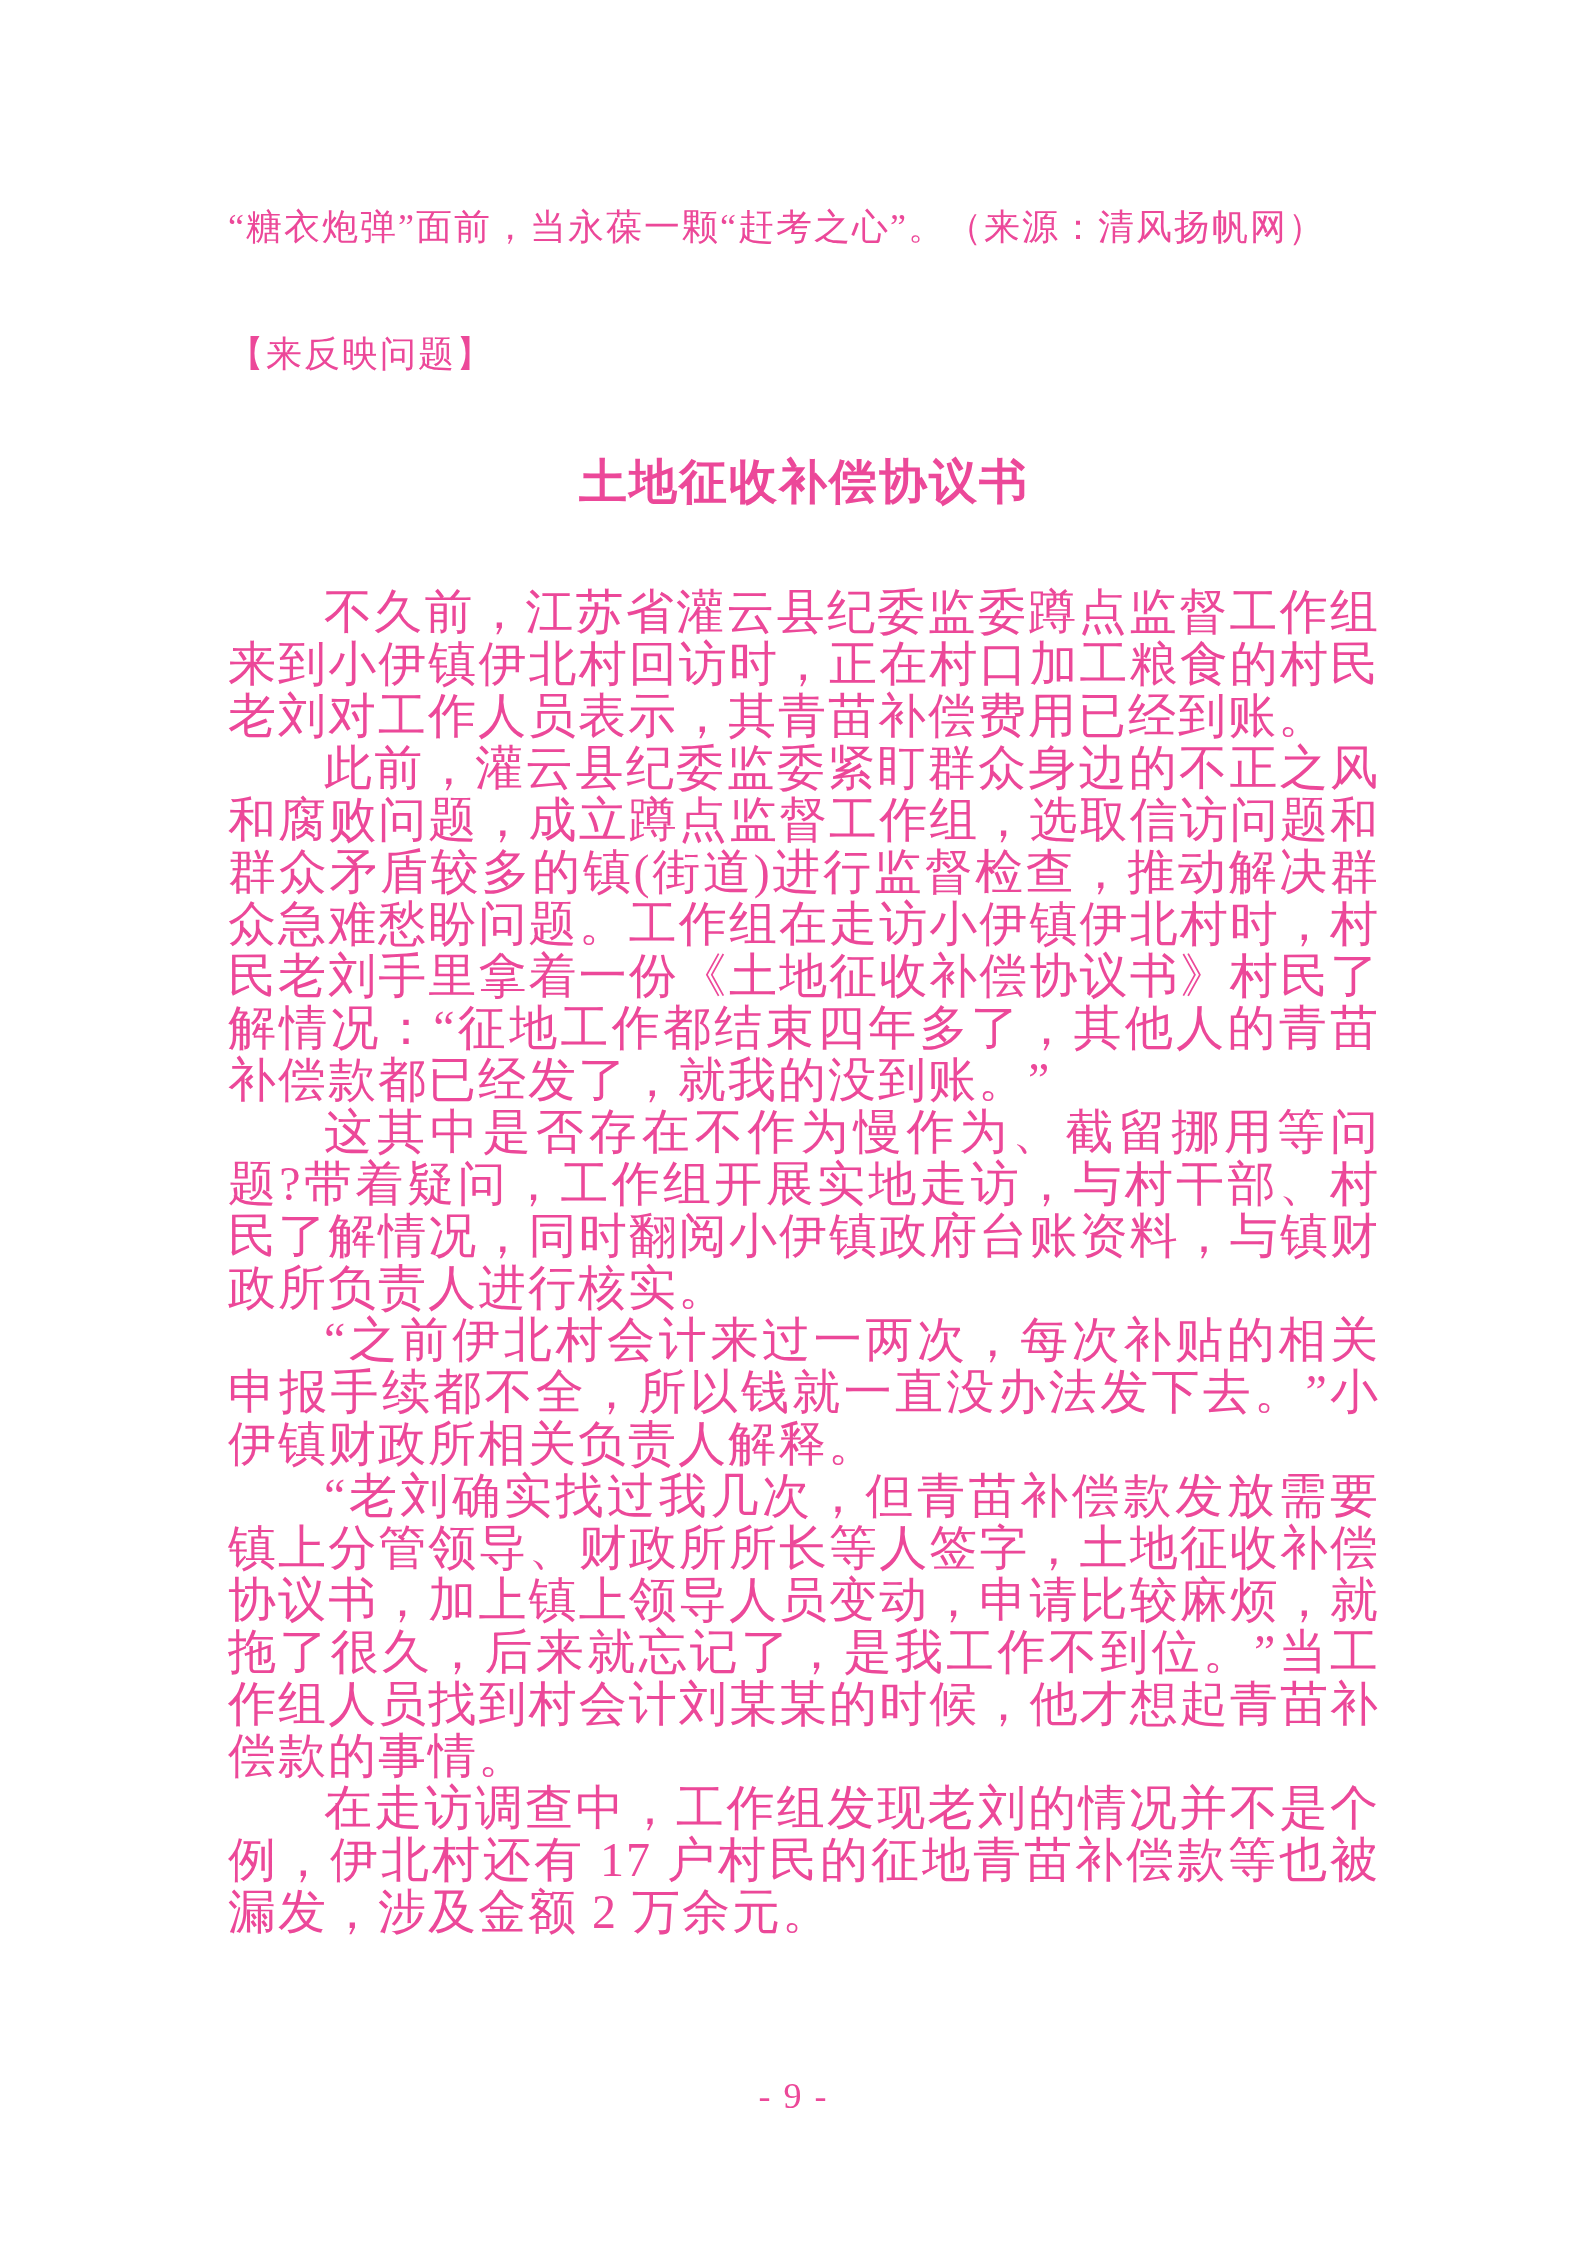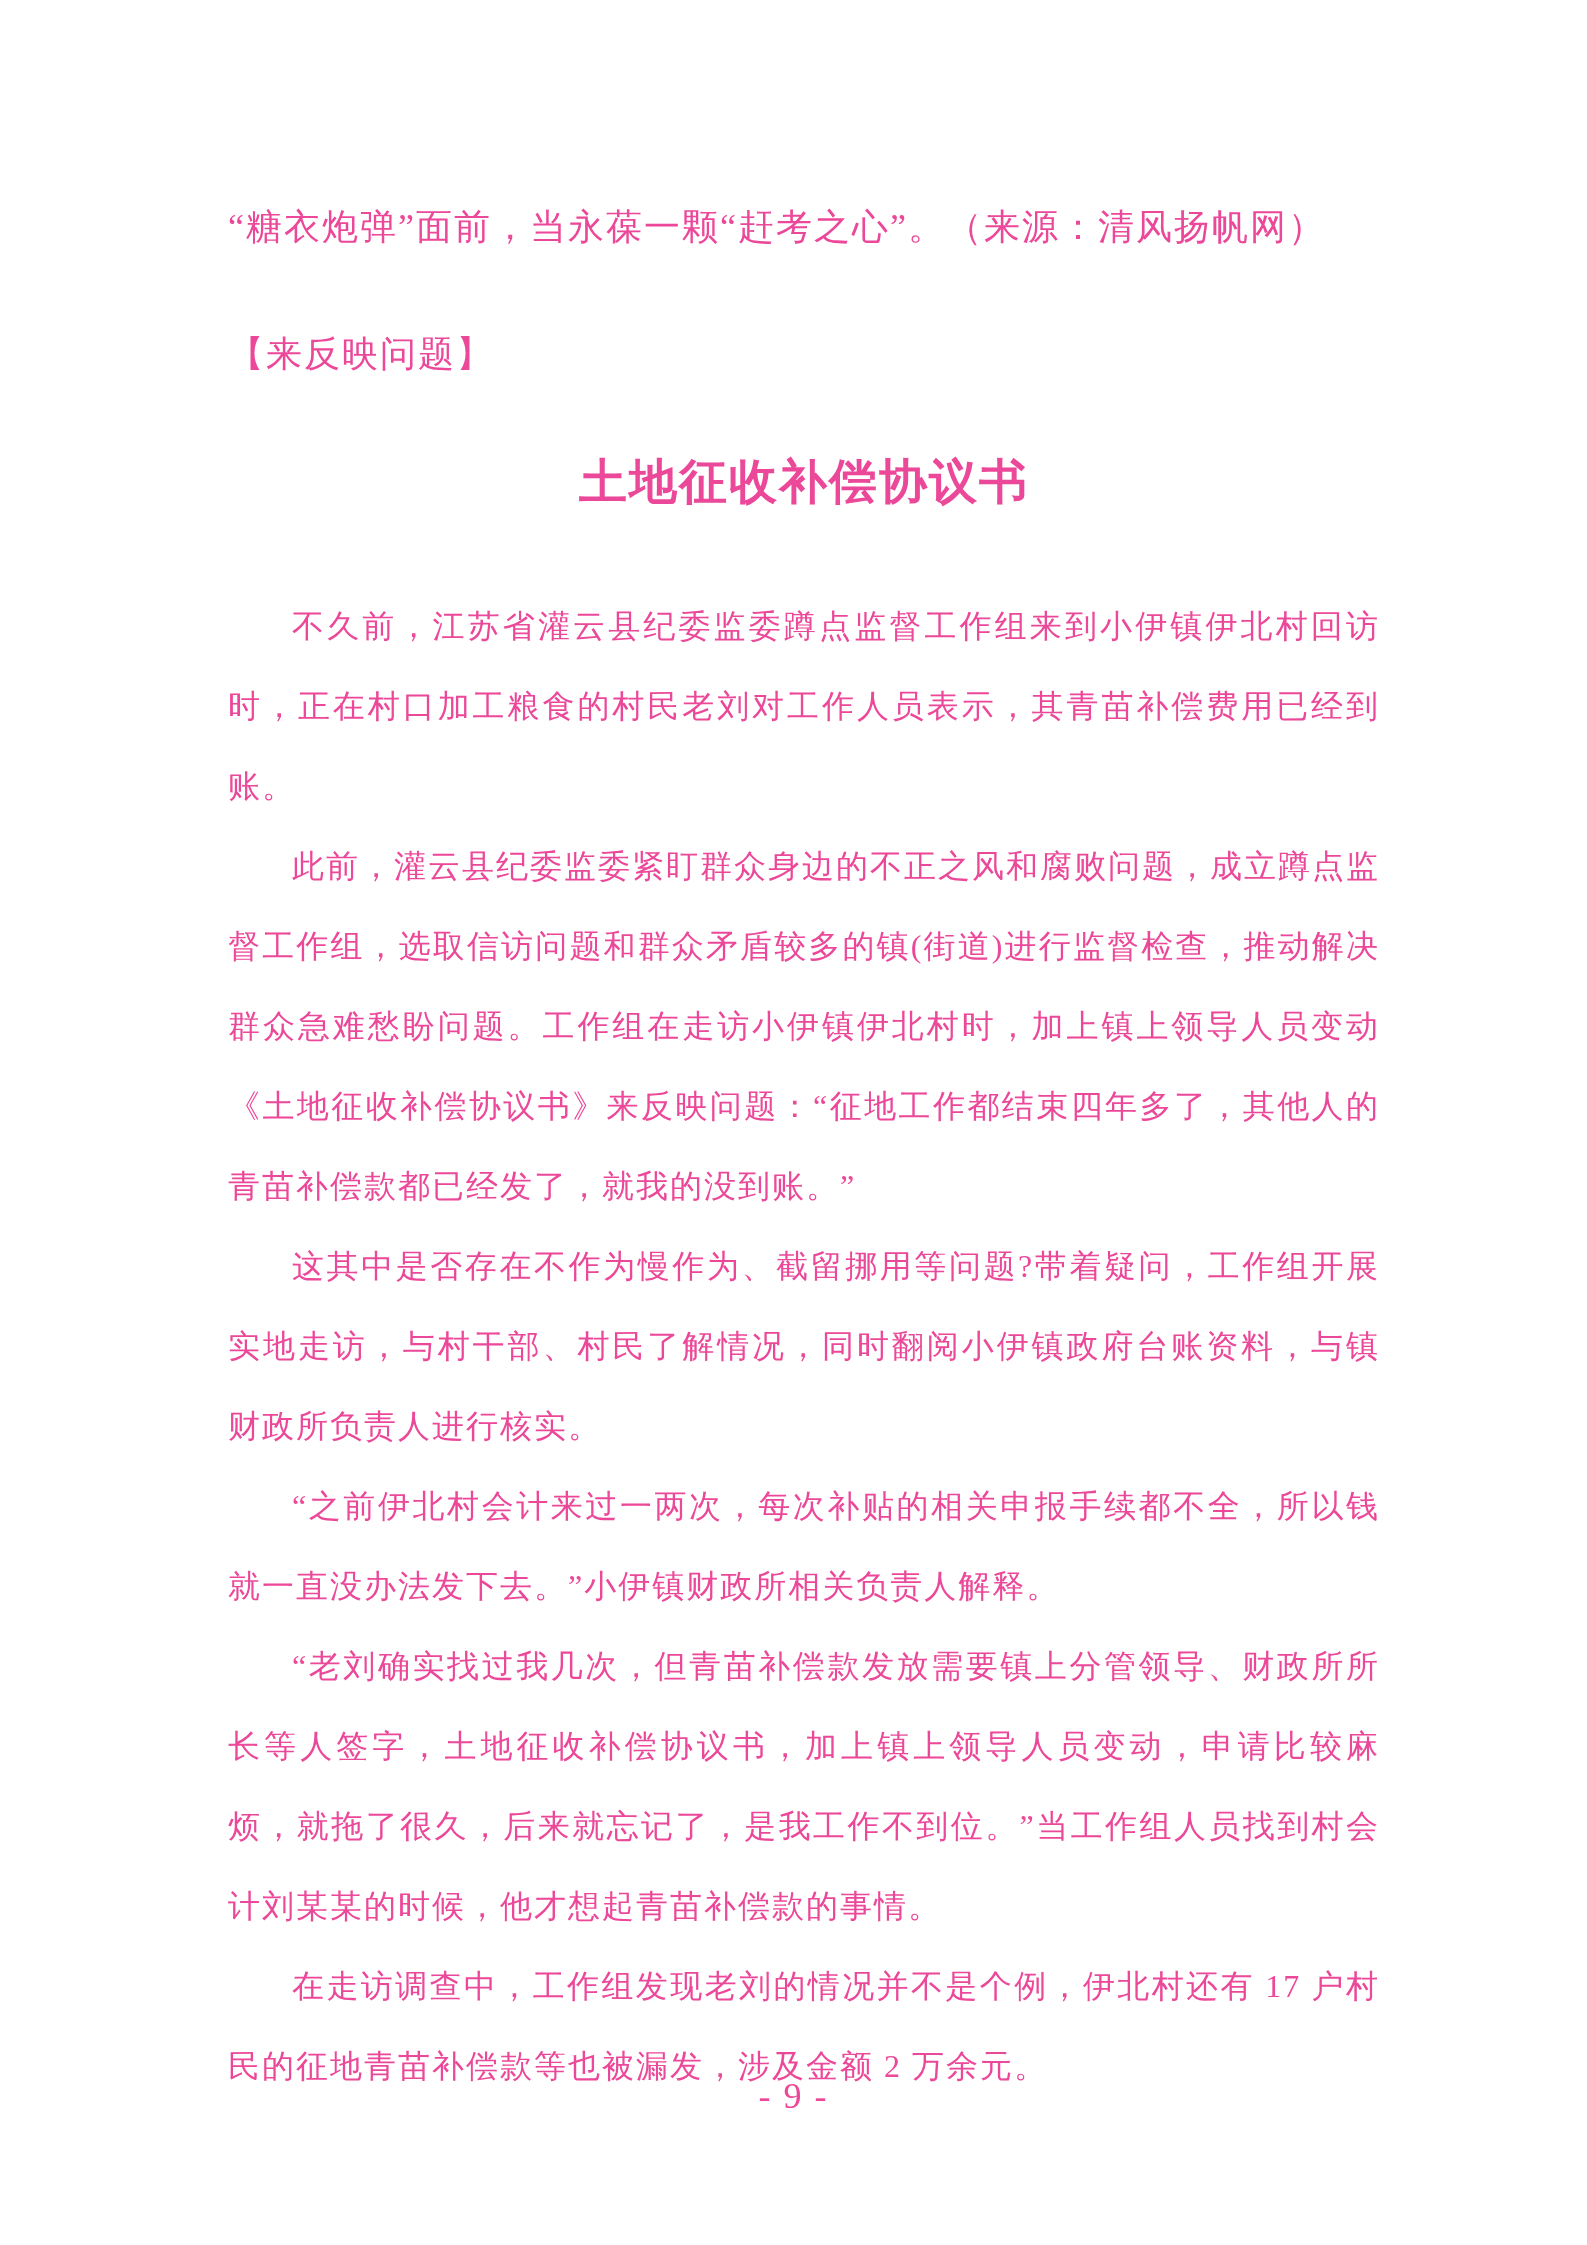--- a/index.html
+++ b/index.html
@@ -37,22 +37,22 @@
     margin: 64px 0 0 0;
     font-size: 48px;
     line-height: 64px;
     font-weight: bold;
     text-align: center;
     letter-spacing: 2px;
   }
   .body-text { margin-top: 72px; }
   .body-text p {
     margin: 0;
-    font-size: 32px;
-    line-height: 80px;
+    font-size: 48px;
+    line-height: 52px;
     letter-spacing: 2px;
     text-indent: 2em;
     text-align: justify;
   }
   .page-footer {
     position: absolute;
     top: 2072px;
     left: 0;
     width: 1587px;
     text-align: center;
@@ -68,21 +68,21 @@
   <div class="content">
 
     <p class="lead-paragraph">“糖衣炮弹”面前，当永葆一颗“赶考之心”。（来源：清风扬帆网）</p>
 
     <div class="section-header">【来反映问题】</div>
 
     <h1 class="article-title">土地征收补偿协议书</h1>
 
     <div class="body-text">
       <p>不久前，江苏省灌云县纪委监委蹲点监督工作组来到小伊镇伊北村回访时，正在村口加工粮食的村民老刘对工作人员表示，其青苗补偿费用已经到账。</p>
-      <p>此前，灌云县纪委监委紧盯群众身边的不正之风和腐败问题，成立蹲点监督工作组，选取信访问题和群众矛盾较多的镇(街道)进行监督检查，推动解决群众急难愁盼问题。工作组在走访小伊镇伊北村时，加上镇上领导人员变动《土地征收补偿协议书》来反映问题：“征地工作都结束四年多了，其他人的青苗补偿款都已经发了，就我的没到账。”</p>
+      <p>此前，灌云县纪委监委紧盯群众身边的不正之风和腐败问题，成立蹲点监督工作组，选取信访问题和群众矛盾较多的镇(街道)进行监督检查，推动解决群众急难愁盼问题。工作组在走访小伊镇伊北村时，村民老刘手里拿着一份《土地征收补偿协议书》村民了解情况：“征地工作都结束四年多了，其他人的青苗补偿款都已经发了，就我的没到账。”</p>
       <p>这其中是否存在不作为慢作为、截留挪用等问题?带着疑问，工作组开展实地走访，与村干部、村民了解情况，同时翻阅小伊镇政府台账资料，与镇财政所负责人进行核实。</p>
       <p>“之前伊北村会计来过一两次，每次补贴的相关申报手续都不全，所以钱就一直没办法发下去。”小伊镇财政所相关负责人解释。</p>
       <p>“老刘确实找过我几次，但青苗补偿款发放需要镇上分管领导、财政所所长等人签字，土地征收补偿协议书，加上镇上领导人员变动，申请比较麻烦，就拖了很久，后来就忘记了，是我工作不到位。”当工作组人员找到村会计刘某某的时候，他才想起青苗补偿款的事情。</p>
       <p>在走访调查中，工作组发现老刘的情况并不是个例，伊北村还有 17 户村民的征地青苗补偿款等也被漏发，涉及金额 2 万余元。</p>
     </div>
 
   </div>
 
   <div class="page-footer">- 9 -</div>
 </div>

